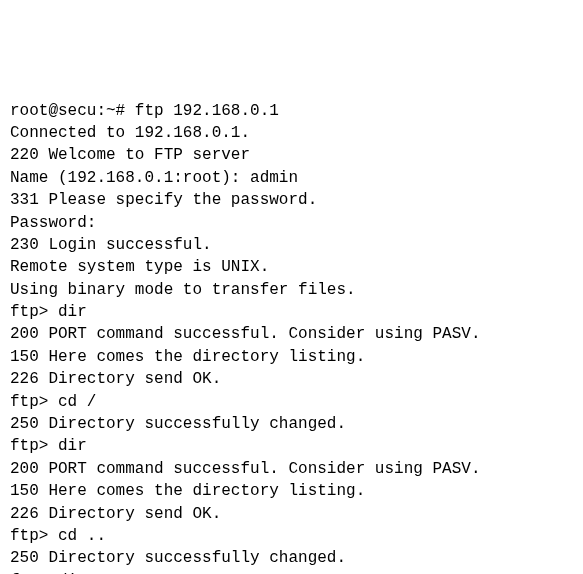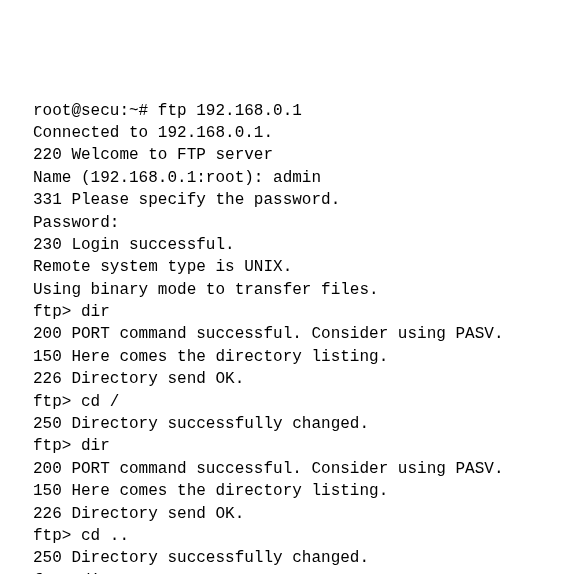--- a/index.html
+++ b/index.html
@@ -7,21 +7,20 @@
       padding: 10px;
       background: #ffffff;
       font-family: "Courier New", Courier, monospace;
       font-size: 16px;
       line-height: 1.4;
       color: #000000;
       white-space: pre;
     }
     .line {
       display: block;
-      margin-left: 23px;
     }
   </style>
 </head>
 <body>
 
 
 
 <span class="line">root@secu:~# ftp 192.168.0.1</span><span class="line">Connected to 192.168.0.1.</span><span class="line">220 Welcome to FTP server</span><span class="line">Name (192.168.0.1:root): admin</span><span class="line">331 Please specify the password.</span><span class="line">Password:</span><span class="line">230 Login successful.</span><span class="line">Remote system type is UNIX.</span><span class="line">Using binary mode to transfer files.</span><span class="line">ftp&gt; dir</span><span class="line">200 PORT command successful. Consider using PASV.</span><span class="line">150 Here comes the directory listing.</span><span class="line">226 Directory send OK.</span><span class="line">ftp&gt; cd /</span><span class="line">250 Directory successfully changed.</span><span class="line">ftp&gt; dir</span><span class="line">200 PORT command successful. Consider using PASV.</span><span class="line">150 Here comes the directory listing.</span><span class="line">226 Directory send OK.</span><span class="line">ftp&gt; cd ..</span><span class="line">250 Directory successfully changed.</span><span class="line">ftp&gt; dir</span>
 
 

